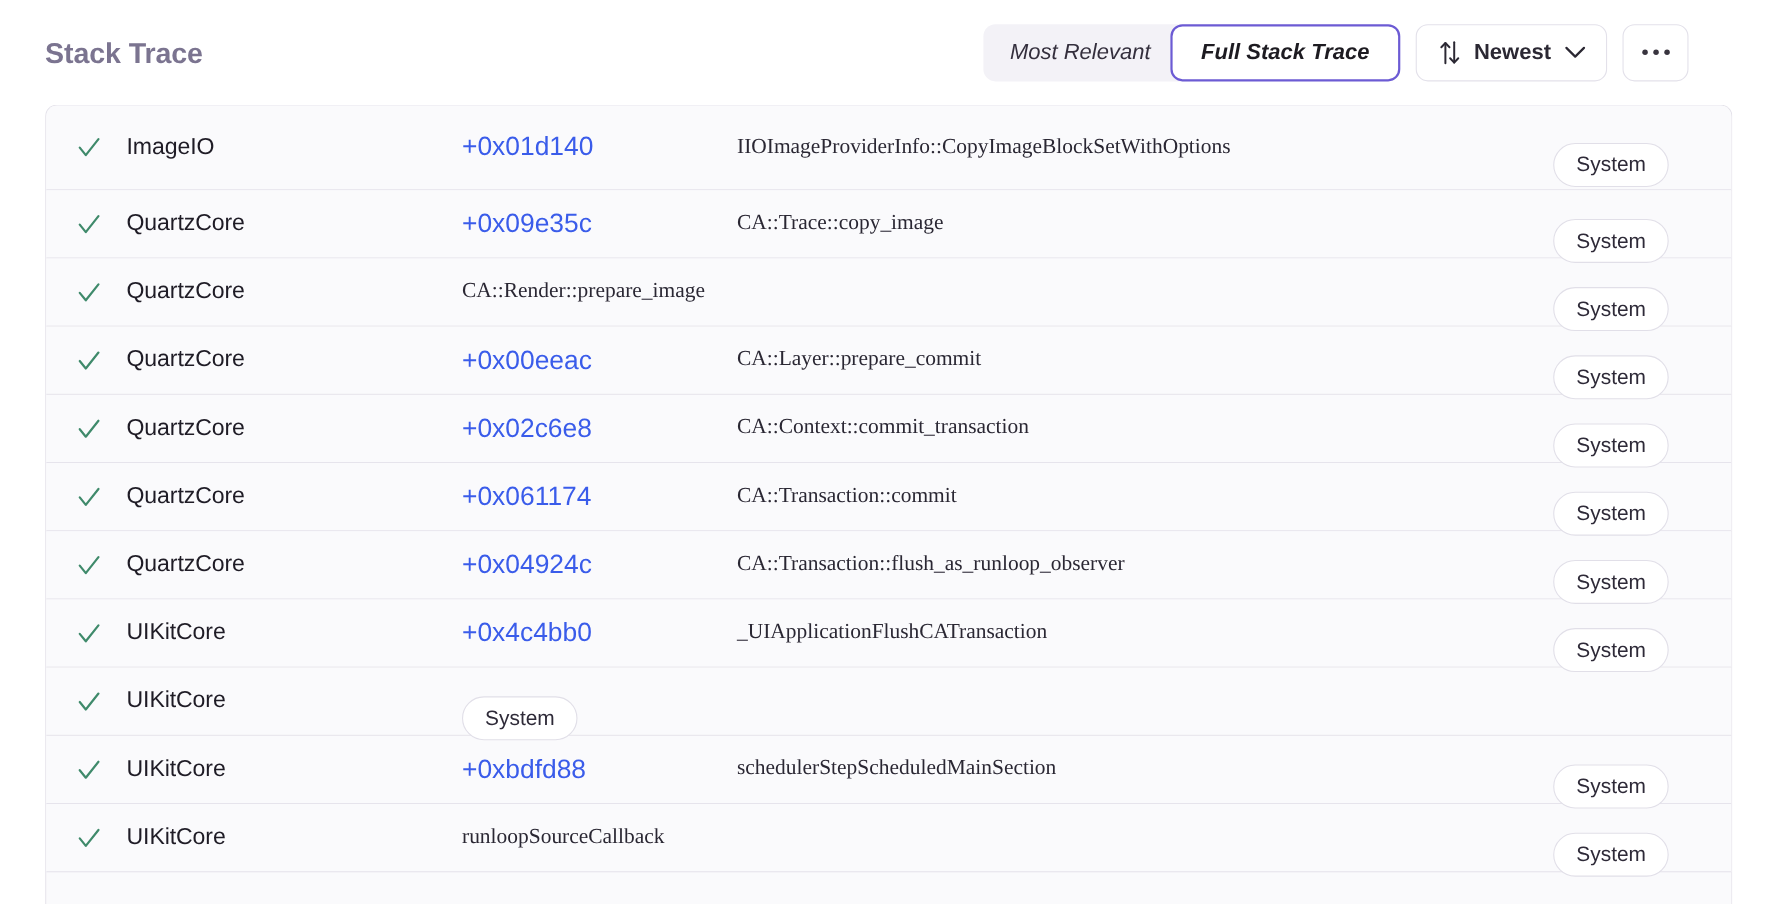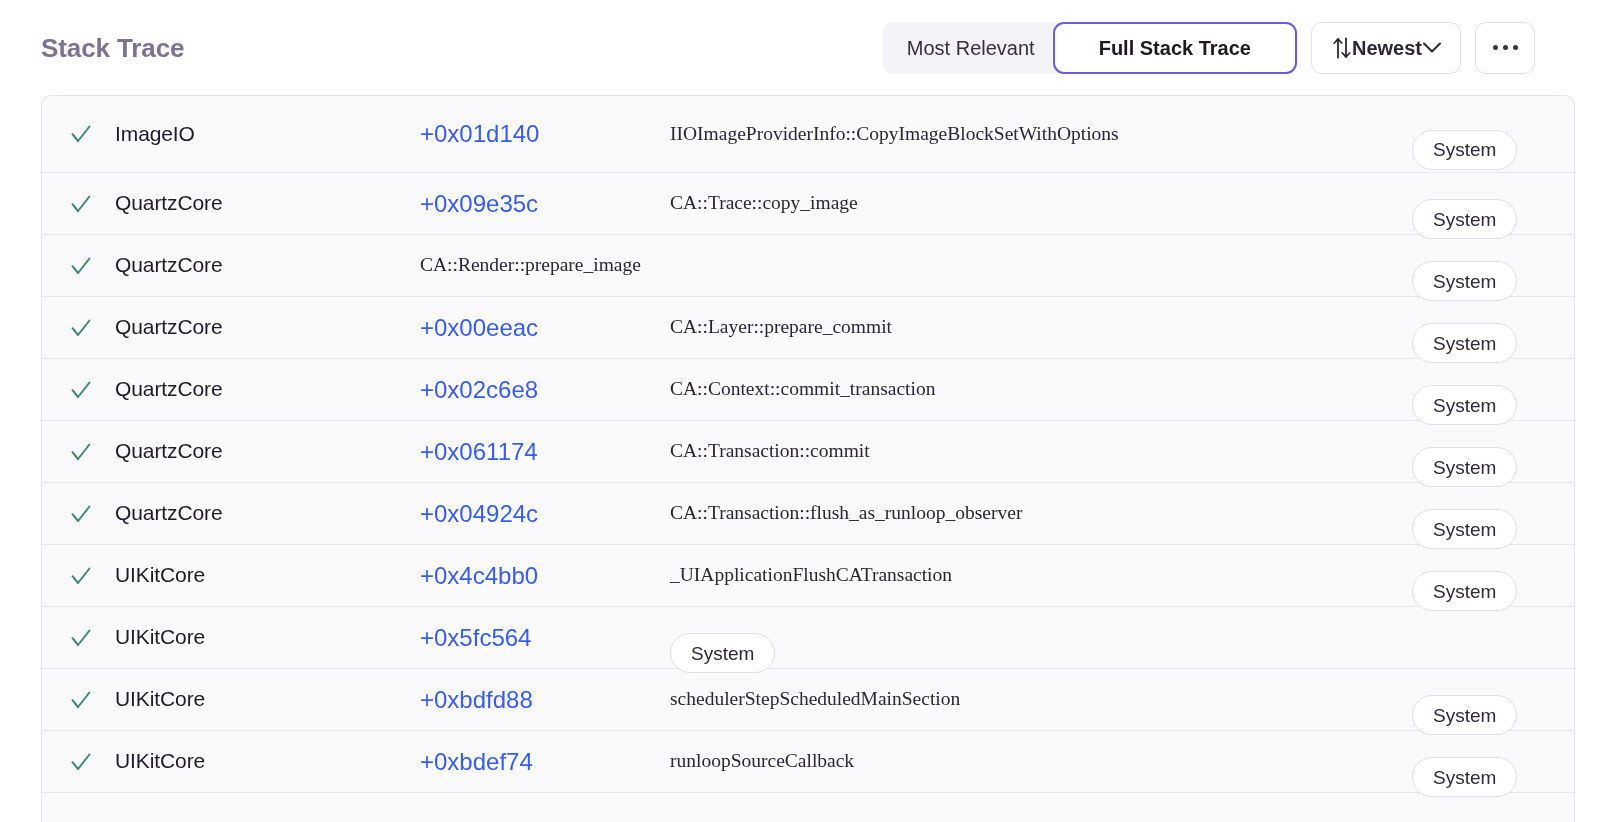--- a/index.html
+++ b/index.html
@@ -62,44 +62,46 @@
   .seg {
     display: flex;
     align-items: center;
     justify-content: center;
     padding: 0 24px;
     font-size: 20px;
     line-height: 1;
     box-sizing: border-box;
     white-space: nowrap;
     cursor: pointer;
+    font-style: italic;
   }
   .seg-inactive {
     background: #f3f2f7;
     color: #342f3d;
     font-weight: 400;
     border-radius: 11px 0 0 11px;
     padding-right: 36px;
     margin-right: -18px;
   }
   .seg-active {
     background: #ffffff;
     color: #1d1b21;
     font-weight: 700;
     border: 2.5px solid #6c5bd4;
     border-radius: 11px;
     position: relative;
     z-index: 2;
-    padding: 0 44px;
+    padding: 0 26px;
   }
 
   
   .sort-btn {
     display: flex;
     align-items: center;
+    gap: 12px;
     height: 52px;
     padding: 0 18px 0 20px;
     background: #ffffff;
     border: 1.5px solid #e3e1ea;
     border-radius: 11px;
     box-sizing: border-box;
     cursor: pointer;
   }
   .sort-label {
     font-size: 20px;
@@ -391,21 +393,20 @@
       </div>
       <div class="frame-row">
         <div class="col-check">
           <span>
             <svg class="icon-check" viewBox="0 0 24 24" fill="none" stroke="#3f8a6b" stroke-width="2" stroke-linecap="round" stroke-linejoin="round">
               <path d="M3.5 12.2 L9 19 L20.5 4.5"></path>
             </svg>
           </span>
         </div>
         <div class="col-binary">UIKitCore</div>
-        <div class="col-addr">+0x5fc564</div>
         <div class="col-badge">
           <span class="badge">System</span>
         </div>
       </div>
       <div class="frame-row">
         <div class="col-check">
           <span>
             <svg class="icon-check" viewBox="0 0 24 24" fill="none" stroke="#3f8a6b" stroke-width="2" stroke-linecap="round" stroke-linejoin="round">
               <path d="M3.5 12.2 L9 19 L20.5 4.5"></path>
             </svg>
@@ -420,21 +421,20 @@
       </div>
       <div class="frame-row">
         <div class="col-check">
           <span>
             <svg class="icon-check" viewBox="0 0 24 24" fill="none" stroke="#3f8a6b" stroke-width="2" stroke-linecap="round" stroke-linejoin="round">
               <path d="M3.5 12.2 L9 19 L20.5 4.5"></path>
             </svg>
           </span>
         </div>
         <div class="col-binary">UIKitCore</div>
-        <div class="col-addr">+0xbdef74</div>
         <div class="col-symbol">runloopSourceCallback</div>
         <div class="col-badge">
           <span class="badge">System</span>
         </div>
       </div>
     </div>
 
 </div>
 
 </body></html>

